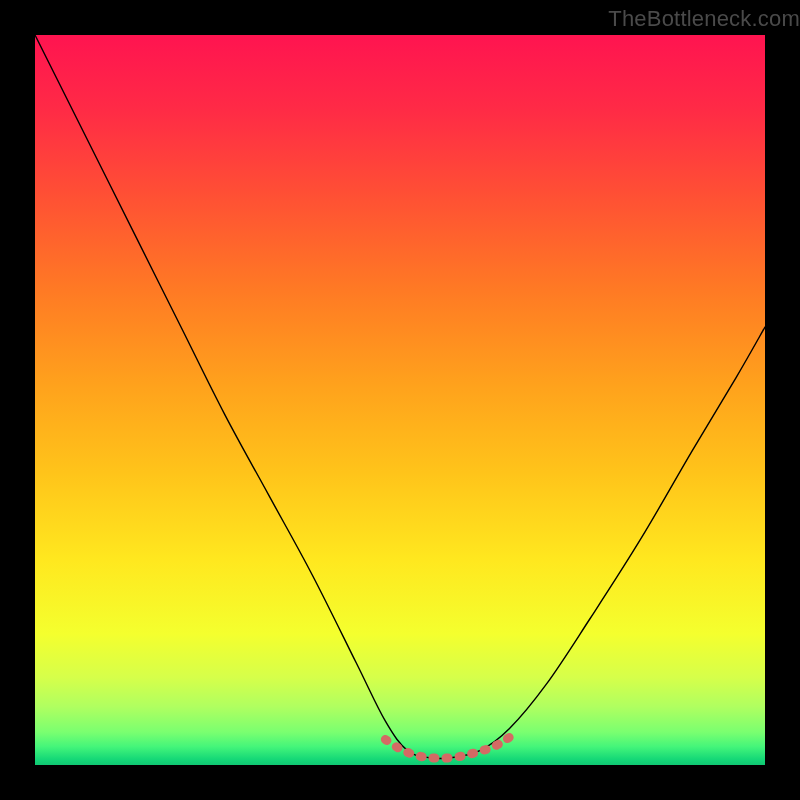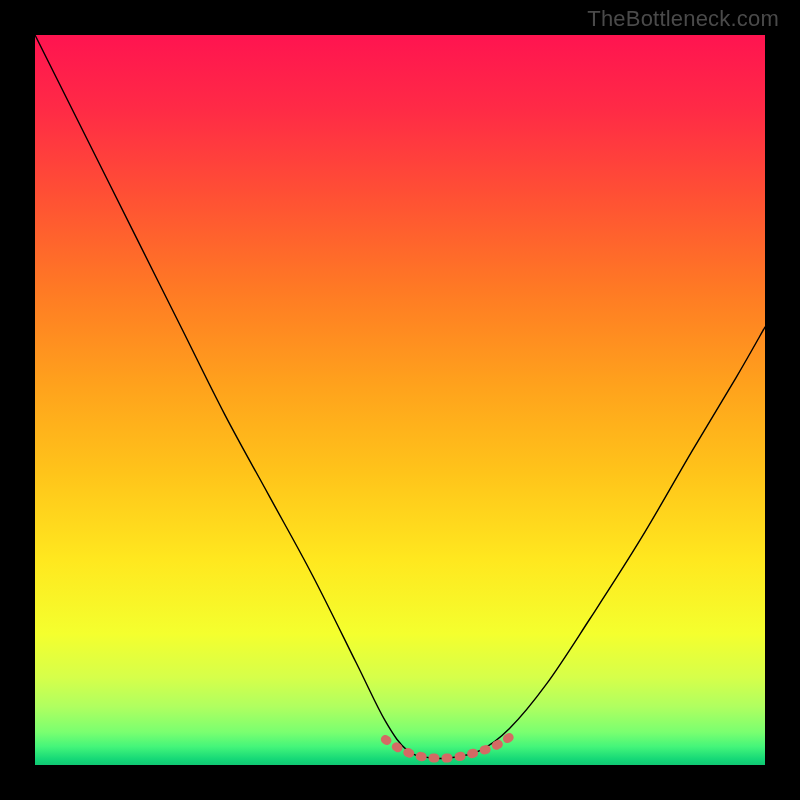--- a/index.html
+++ b/index.html
@@ -30,21 +30,21 @@
   .gradient {
     position: absolute;
     left: 0;
     top: 0;
     width: 730px;
     height: 730px;
   }
   .watermark {
     position: absolute;
     top: 6px;
-    right: 21px;
+    right: 0;
     color: #4a4a4a;
     font-size: 22px;
     letter-spacing: 0.2px;
     user-select: none;
   }
   svg.curve {
     position: absolute;
     left: 0;
     top: 0;
     width: 730px;

